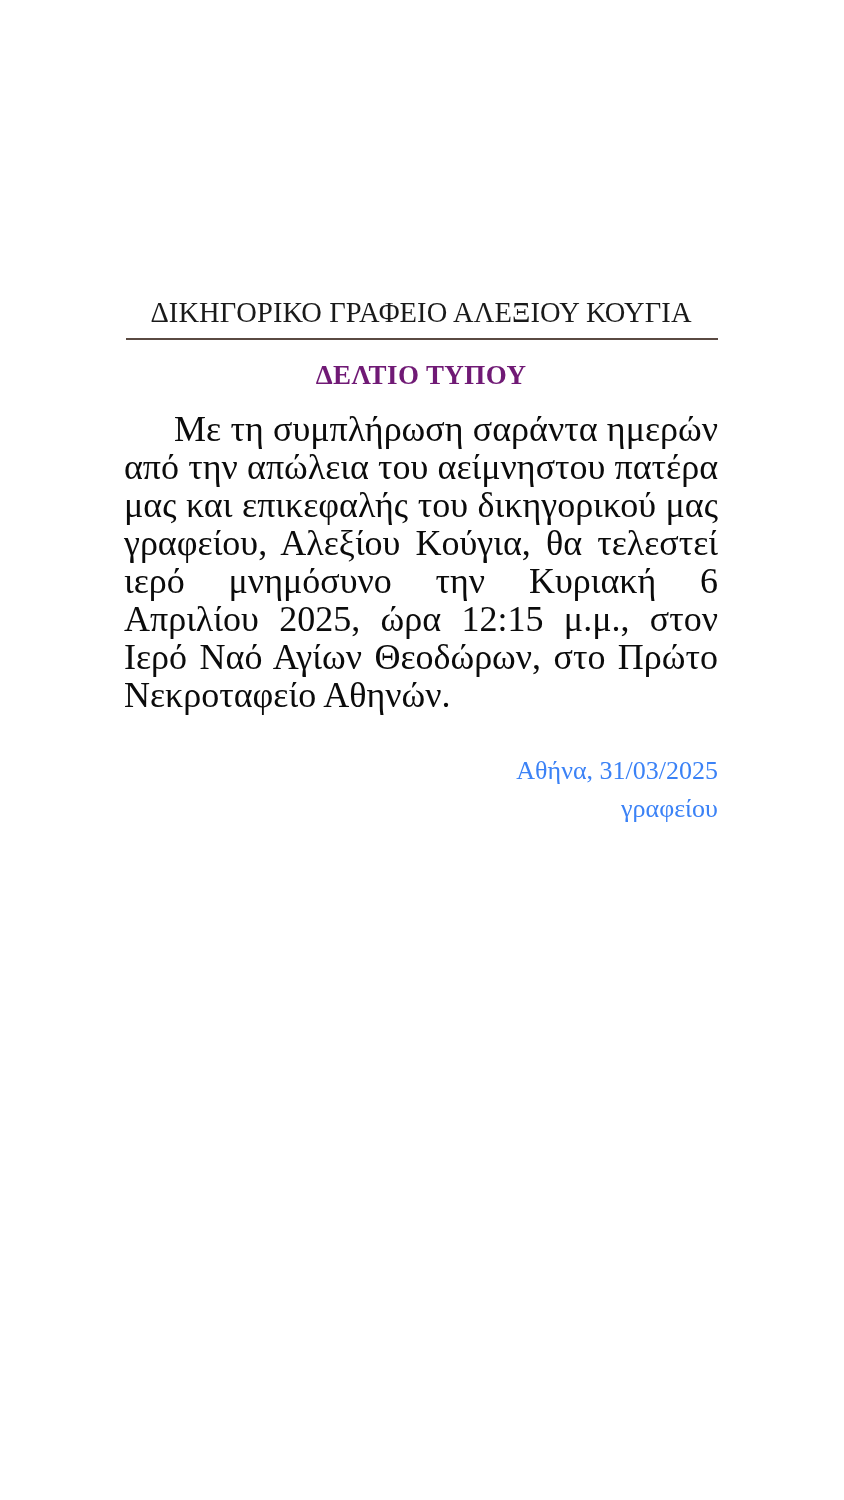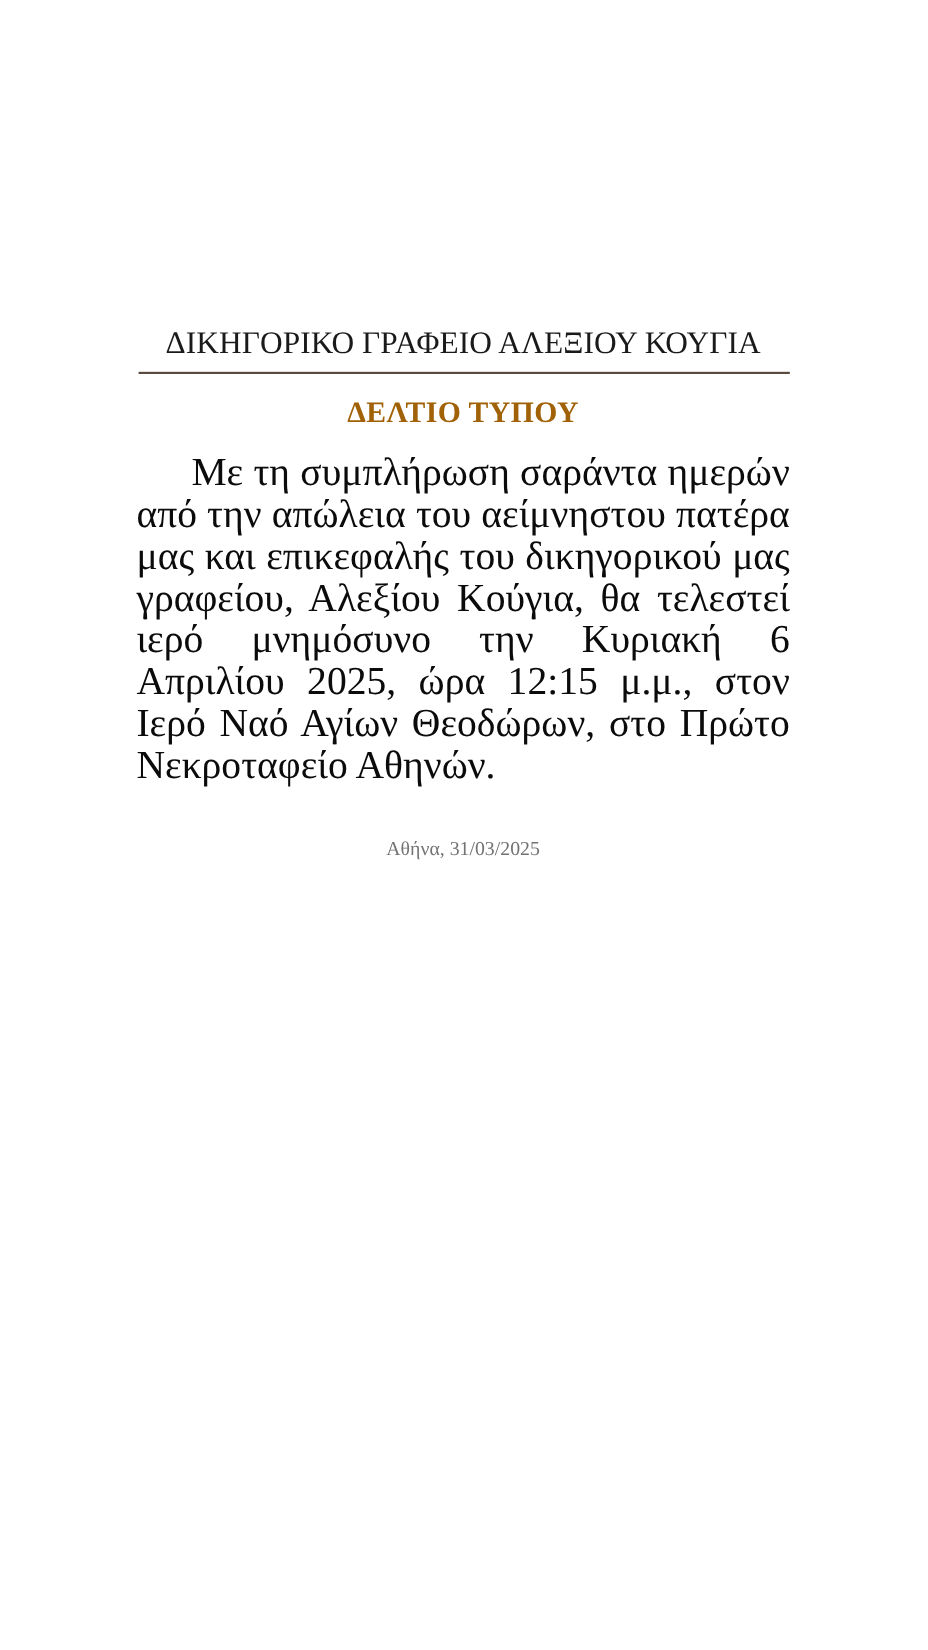--- a/index.html
+++ b/index.html
@@ -56,21 +56,21 @@
   }
 
   
   .press-heading {
     margin-top: 18px;
     text-align: center;
     font-size: 27px;
     line-height: 34px;
     font-weight: 700;
     letter-spacing: 0.4px;
-    color: #a16207;
+    color: #701a75;
   }
 
   
   .body-copy {
     margin-top: 7px;
   }
 
   .body-para {
     margin: 0;
     font-size: 36px;
@@ -78,24 +78,24 @@
     text-align: justify;
     text-justify: inter-word;
     text-indent: 50px;
     color: #0b0b0b;
     hyphens: none;
   }
 
   
   .signature {
     margin-top: 38px;
-    text-align: center;
-    font-size: 18px;
+    text-align: right;
+    font-size: 26px;
     line-height: 38px;
-    color: #737373;
+    color: #3b82f6;
   }
 
   .signature-line {
     display: block;
   }
 </style>
 </head>
 <body>
 
 <div class="page">
@@ -108,16 +108,17 @@
     <hr class="letterhead-rule">
 
     <h1 class="press-heading">ΔΕΛΤΙΟ ΤΥΠΟΥ</h1>
 
     <section class="body-copy">
       <p class="body-para">Με τη συμπλήρωση σαράντα ημερών από την απώλεια του αείμνηστου πατέρα μας και επικεφαλής του δικηγορικού μας γραφείου, Αλεξίου Κούγια, θα τελεστεί ιερό μνημόσυνο την Κυριακή 6 Απριλίου 2025, ώρα 12:15 μ.μ., στον Ιερό Ναό Αγίων Θεοδώρων, στο Πρώτο Νεκροταφείο Αθηνών.</p>
     </section>
 
     <footer class="signature">
       <span class="signature-line">Αθήνα, 31/03/2025</span>
+      <span class="signature-line">γραφείου</span>
     </footer>
 
   </div>
 </div>
 
 </body></html>

